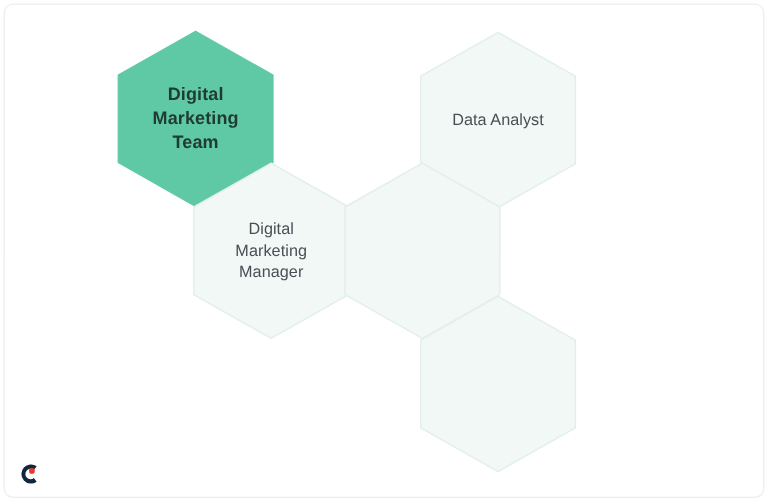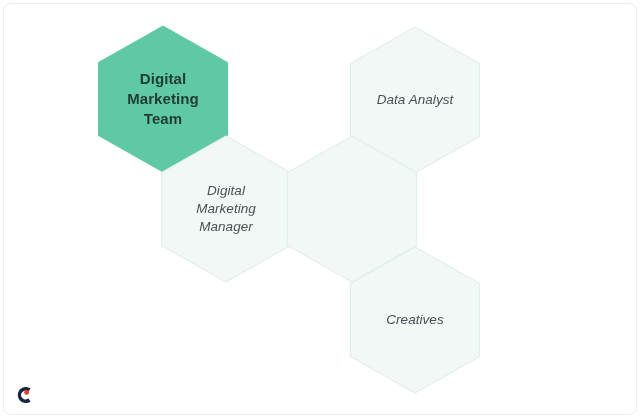--- a/index.html
+++ b/index.html
@@ -66,21 +66,20 @@
     font-size: 15px;
     font-weight: 700;
     color: #1f3b33;
     letter-spacing: 0.1px;
   }
   .label-node {
     font-size: 13.5px;
     font-weight: 400;
     color: #4a4f55;
     letter-spacing: 0.05px;
-    font-style: italic;
   }
   
   .logo {
     position: absolute;
     left: 14px;
     top: 384px;
     width: 22px;
     height: 22px;
   }
 </style>
@@ -107,23 +106,20 @@
 
     <div class="node-label label-node" id="label-1" title="Data Analyst" style="left: 350.5px; top: 27px; width: 129px; height: 146px; color: rgb(74, 79, 85);">
       <span>Data Analyst</span>
     </div>
 
     <div class="node-label label-node" id="label-2" title="Digital Marketing Manager" style="left: 161.5px; top: 136px; width: 129px; height: 146px; color: rgb(74, 79, 85);">
       <span>Digital<br>Marketing<br>Manager</span>
     </div>
 
 
-    <div class="node-label label-node" id="label-4" title="Creatives" style="left: 350.5px; top: 247px; width: 129px; height: 146px; color: rgb(74, 79, 85);">
-      <span>Creatives</span>
-    </div>
 
     <svg class="logo" viewBox="0 0 22 22" xmlns="http://www.w3.org/2000/svg">
       <path id="logo-c-path" d="M16.6 4.6 A8 8 0 1 0 16.6 17.4 L14.2 14.3 A4.3 4.3 0 1 1 14.2 7.7 Z" fill="#12263f"></path>
       <circle id="logo-dot" cx="12.6" cy="8.4" r="2.4" fill="#e8392a"></circle>
     </svg>
 
   </div>
 </div>
 
 </body></html>

